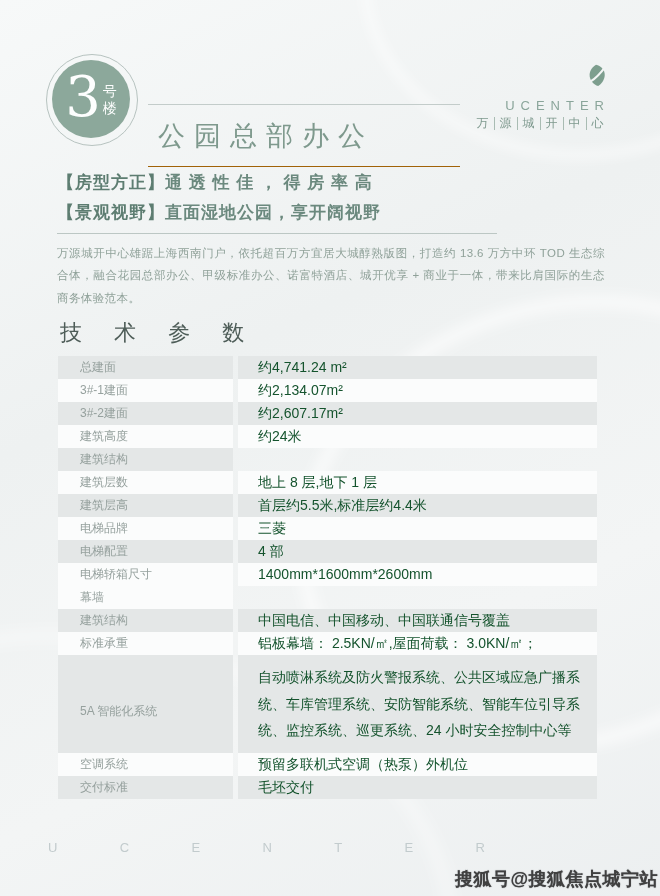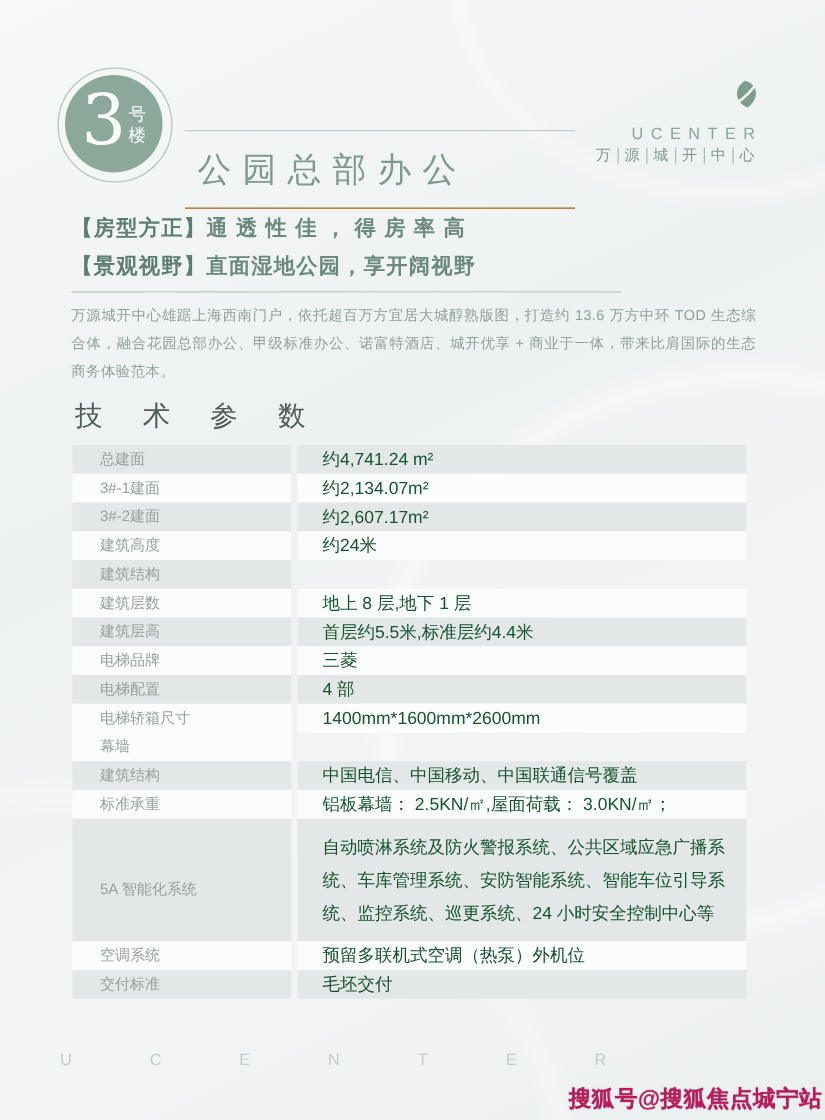--- a/index.html
+++ b/index.html
@@ -56,21 +56,21 @@
   .p-row .val{width:359px;padding-left:20px;color:#14532d;font-size:14px;flex:none;}
   .p-row.normal .cell{height:23px;line-height:23px;white-space:nowrap;overflow:visible;}
   .p-row.tall .cell{padding-top:9px;padding-bottom:9px;line-height:1.9;display:block;}
   .p-row.tall .lbl{display:flex;align-items:center;padding-top:16px;padding-bottom:0;}
   .p-row.odd .lbl,.p-row.odd .val{background:#e4e7e7;}
   .p-row.even .lbl,.p-row.even .val{background:#fbfcfc;}
 
   
   .footer-brand{position:absolute;left:48px;top:840px;width:437px;display:flex;justify-content:space-between;
     font-size:13px;color:#c2cbcd;letter-spacing:0;}
-  .watermark{position:absolute;right:2px;bottom:5px;font-size:18px;font-weight:700;color:#be185d;
+  .watermark{position:absolute;right:2px;bottom:5px;font-size:18px;font-weight:700;color:#404040;
     letter-spacing:.5px;text-shadow:0 0 1px rgba(35,39,46,.6);}
 </style>
 </head>
 <body>
 
 <div class="swirl swirl-1"></div>
 <div class="swirl swirl-2"></div>
 <div class="swirl swirl-3"></div>
 
 <div class="badge-ring"></div>

